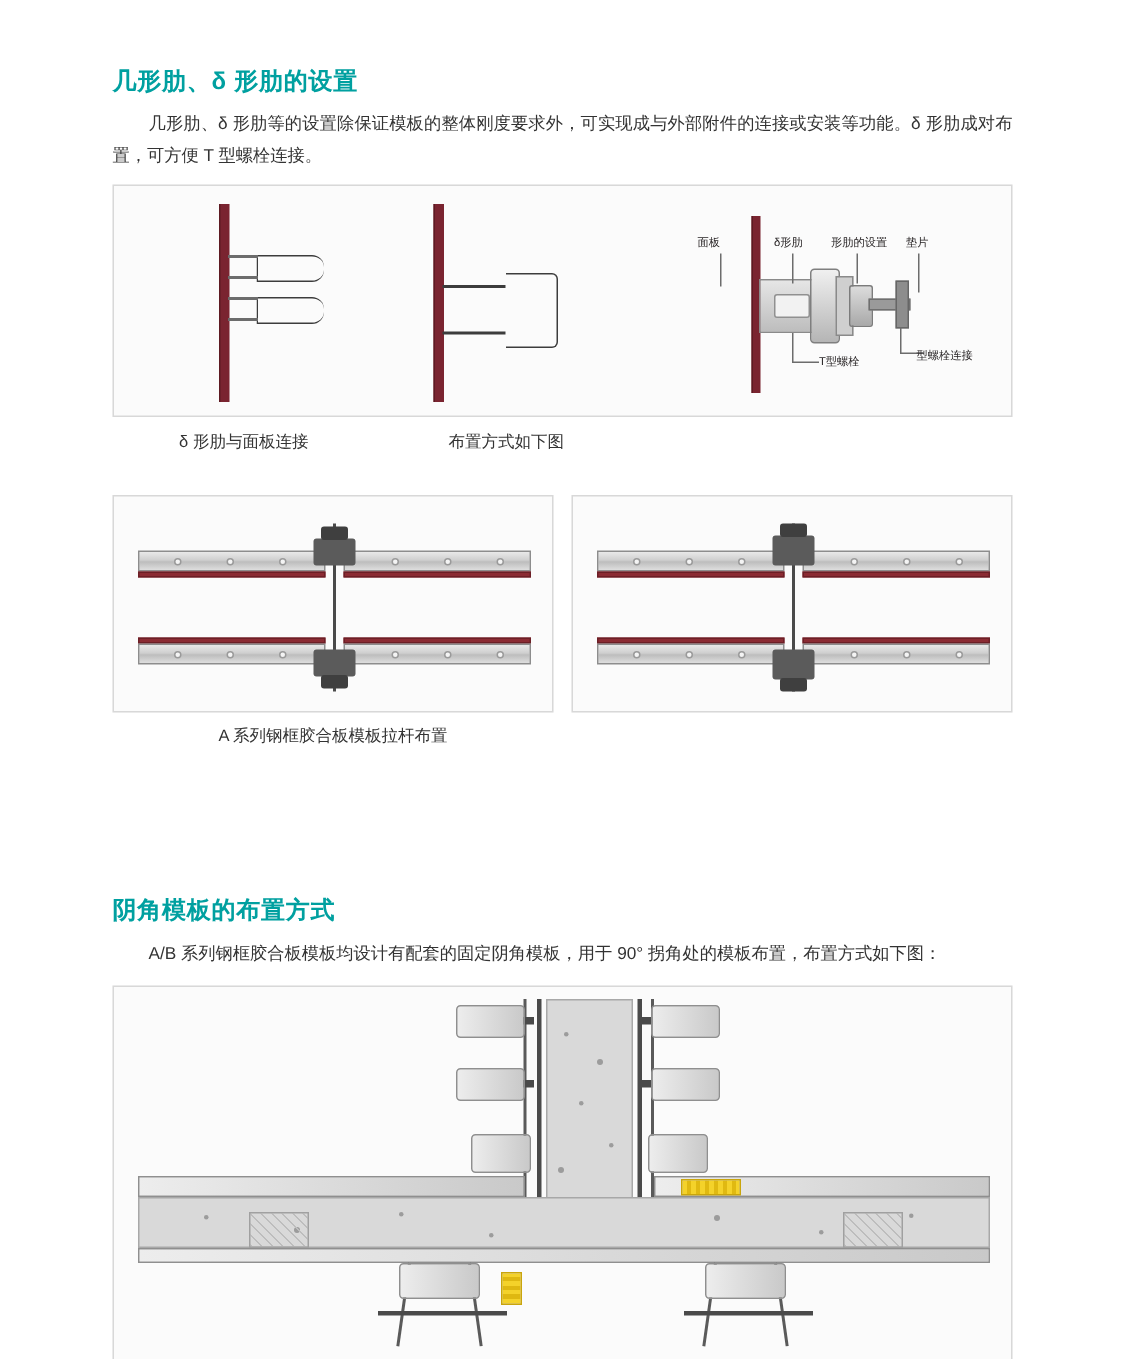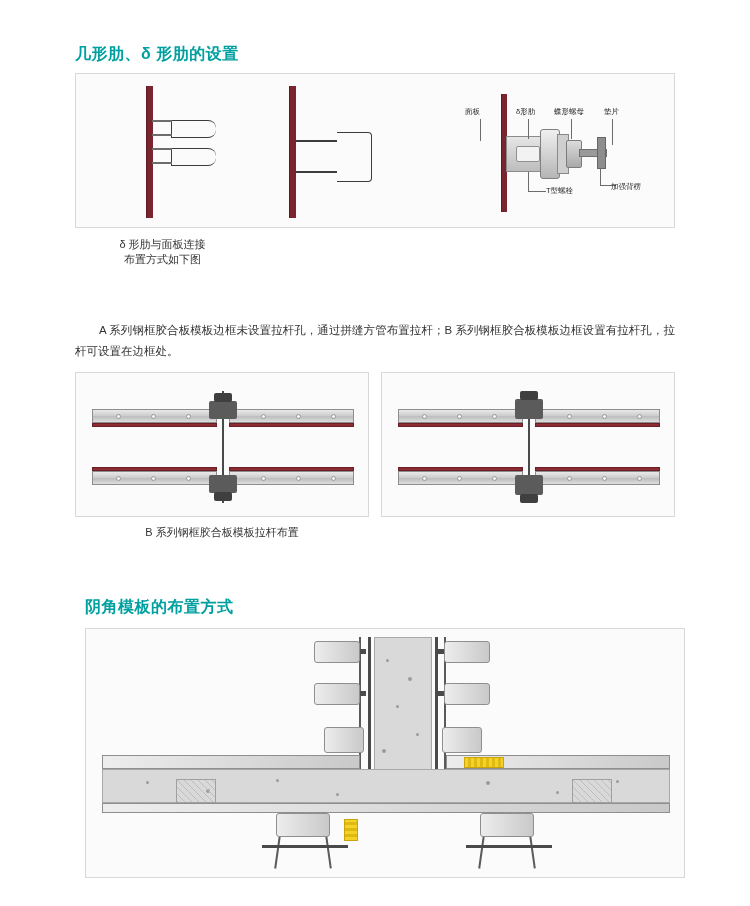--- a/index.html
+++ b/index.html
@@ -46,21 +46,20 @@
     position: relative;
   }
   .caption {
     font-size: 11px;
     color: #333333;
     text-align: center;
   }
   .cap-row {
     display: flex;
     justify-content: flex-start;
-    flex-direction: column;
   }
 
   
   #sec1 { position: absolute; top: 44px; left: 75px; width: 600px; }
   #sec1 .section-heading { margin-bottom: 8px; }
   #fig1 { height: 155px; margin-top: 8px; }
   .post {
     position: absolute;
     width: 6px;
     background: #7a2430;
@@ -116,21 +115,21 @@
   }
   .dot {
     position: absolute;
     width: 3px; height: 3px;
     border: 1px solid #9a9a9a;
     border-radius: 50%;
     background: #f4f4f4;
   }
 
   
-  #sec3 { position: absolute; top: 597px; left: 85px; width: 600px; }
+  #sec3 { position: absolute; top: 597px; left: 75px; width: 600px; }
   #sec3 .section-heading { margin-bottom: 8px; }
   #fig3 { height: 250px; margin-top: 10px; overflow: hidden; }
 
   .conc {
     position: absolute;
     background: #d9d9d9;
     border: 1px solid #a8a8a8;
     box-sizing: border-box;
   }
   .conc-speck {
@@ -165,20 +164,21 @@
     background: #5a5a5a;
   }
 </style>
 </head>
 <body>
 
 <div class="page">
 
   <div id="sec1">
     <h2 class="section-heading">几形肋、δ 形肋的设置</h2>
+    <p class="body-text indent">几形肋、δ 形肋等的设置除保证模板的整体刚度要求外，可实现成与外部附件的连接或安装等功能。δ 形肋成对布置，可方便 T 型螺栓连接。</p>
 
     <div class="figure-box" id="fig1">
 
       <div class="post" style="left:70px; top:12px; height:132px;"></div>
       <div class="f1-hook" style="left:95px; top:46px; width:44px; height:16px; border-radius:0 8px 8px 0;"></div>
       <div class="f1-hook" style="left:95px; top:74px; width:44px; height:16px; border-radius:0 8px 8px 0;"></div>
       <div class="f1-line" style="left:76px; top:46px; width:20px; height:1.6px;"></div>
       <div class="f1-line" style="left:76px; top:60px; width:20px; height:1.6px;"></div>
       <div class="f1-line" style="left:76px; top:74px; width:20px; height:1.6px;"></div>
       <div class="f1-line" style="left:76px; top:88px; width:20px; height:1.6px;"></div>
@@ -197,42 +197,41 @@
       <div style="position:absolute; left:521px; top:63px; width:7px; height:30px; background:#8d8d8d; border:1px solid #666;"></div>
       <div style="position:absolute; left:440px; top:72px; width:22px; height:14px; background:#f2f2f2; border:1px solid #909090; border-radius:2px;"></div>
 
       <div class="f1-line" style="left:404px; top:45px; width:1px; height:22px;"></div>
       <div class="f1-label" style="left:389px; top:33px;">面板</div>
 
       <div class="f1-line" style="left:452px; top:45px; width:1px; height:20px;"></div>
       <div class="f1-label" style="left:440px; top:33px;">δ形肋</div>
 
       <div class="f1-line" style="left:495px; top:45px; width:1px; height:20px;"></div>
-      <div class="f1-label" style="left:478px; top:33px;">蝶形螺母</div>
+      <div class="f1-label" style="left:478px; top:33px;">形肋的设置</div>
 
       <div class="f1-line" style="left:536px; top:45px; width:1px; height:26px;"></div>
       <div class="f1-label" style="left:528px; top:33px;font-family:Liberation Mono, monospace;">垫片</div>
 
       <div class="f1-line" style="left:452px; top:98px; width:1px; height:20px;"></div>
       <div class="f1-line" style="left:452px; top:117px; width:18px; height:1px;"></div>
       <div class="f1-label" style="left:470px; top:112px;">T型螺栓</div>
 
       <div class="f1-line" style="left:524px; top:94px; width:1px; height:18px;"></div>
       <div class="f1-line" style="left:524px; top:111px; width:16px; height:1px;"></div>
-      <div class="f1-label" style="left:535px; top:108px;">加强背楞</div>
+      <div class="f1-label" style="left:535px; top:108px;">型螺栓连接</div>
     </div>
 
     <div class="cap-row" style="margin-top:9px;">
       <div class="caption" style="width:175px;">δ 形肋与面板连接</div>
       <div class="caption" style="width:175px;">布置方式如下图</div>
     </div>
   </div>
 
   <div id="sec2">
-    <p class="body-text indent">A 系列钢框胶合板模板边框未设置拉杆孔，通过拼缝方管布置拉杆；B 系列钢框胶合板模板边框设置有拉杆孔，拉杆可设置在边框处。</p>
 
     <div class="fig2-row">
 
       <div class="figure-box fig2-box">
         <div class="tie-rod" style="left:146px; top:18px; height:112px;"></div>
 
         <div class="pnl" style="left:16px; top:36px; width:125px; height:14px;"></div>
         <div class="pnl" style="left:153px; top:36px; width:125px; height:14px;"></div>
         <div class="pnl-red" style="left:16px; top:50px; width:125px; height:4px;"></div>
         <div class="pnl-red" style="left:153px; top:50px; width:125px; height:4px;"></div>
@@ -286,26 +285,27 @@
         <div class="dot" style="left:40px; top:103px;"></div>
         <div class="dot" style="left:75px; top:103px;"></div>
         <div class="dot" style="left:110px; top:103px;"></div>
         <div class="dot" style="left:185px; top:103px;"></div>
         <div class="dot" style="left:220px; top:103px;"></div>
         <div class="dot" style="left:255px; top:103px;"></div>
       </div>
     </div>
 
     <div class="cap2-row">
-      <div class="caption">B 系列钢框胶合板模板拉杆布置</div>
+      <div class="caption">A 系列钢框胶合板模板拉杆布置</div>
     </div>
   </div>
 
   <div id="sec3">
     <h2 class="section-heading">阴角模板的布置方式</h2>
+    <p class="body-text indent">A/B 系列钢框胶合板模板均设计有配套的固定阴角模板，用于 90° 拐角处的模板布置，布置方式如下图：</p>
 
     <div class="figure-box" id="fig3">
 
       <div class="conc" style="left:288px; top:8px; width:58px; height:140px;"></div>
       <div class="conc-speck" style="left:300px; top:30px; width:3px; height:3px;"></div>
       <div class="conc-speck" style="left:322px; top:48px; width:4px; height:4px;"></div>
       <div class="conc-speck" style="left:310px; top:76px; width:3px; height:3px;"></div>
       <div class="conc-speck" style="left:330px; top:104px; width:3px; height:3px;"></div>
       <div class="conc-speck" style="left:296px; top:120px; width:4px; height:4px;"></div>
 

